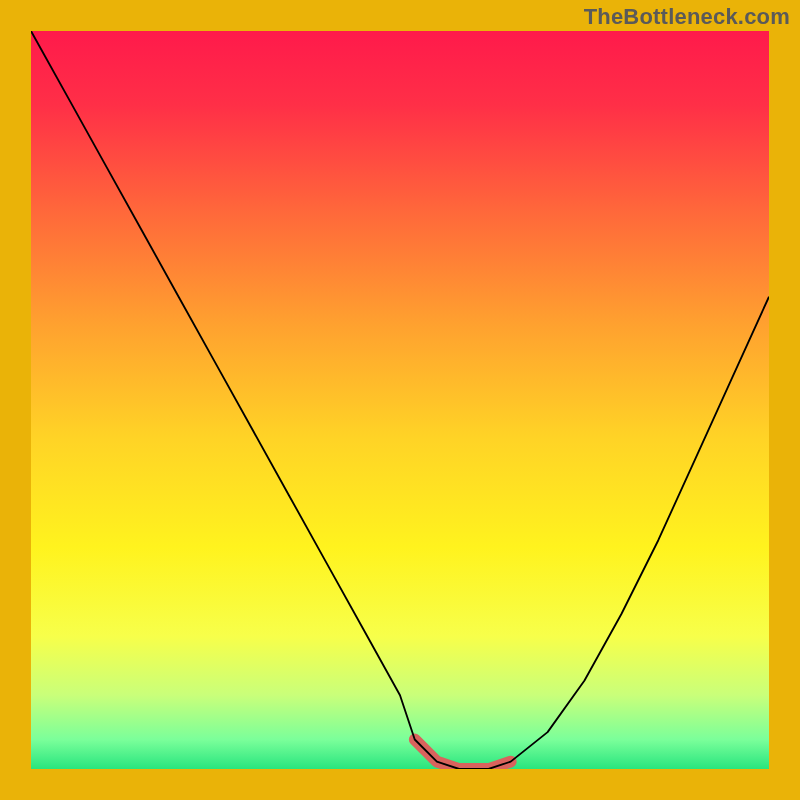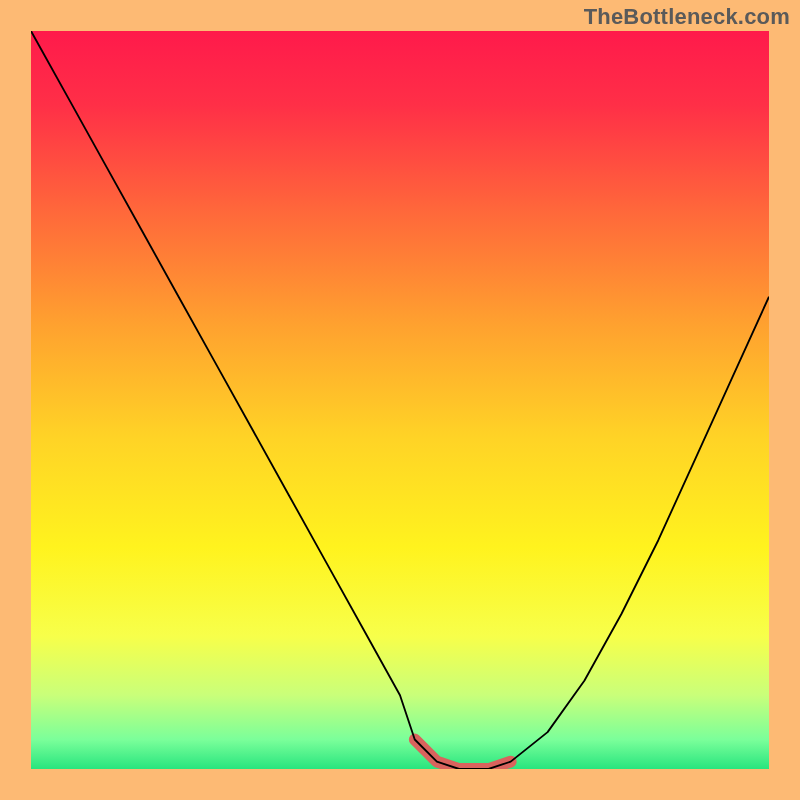--- a/index.html
+++ b/index.html
@@ -8,21 +8,21 @@
     width: 800px;
     height: 800px;
     background: #000;
     overflow: hidden;
     font-family: Arial, Helvetica, sans-serif;
   }
   .frame {
     position: relative;
     width: 800px;
     height: 800px;
-    background: #fdba74;
+    background: #eab308;
   }
   .watermark {
     position: absolute;
     top: 4px;
     right: 10px;
     color: #5a5a5a;
     font-size: 22px;
     font-weight: 600;
     letter-spacing: 0.2px;
     z-index: 3;

